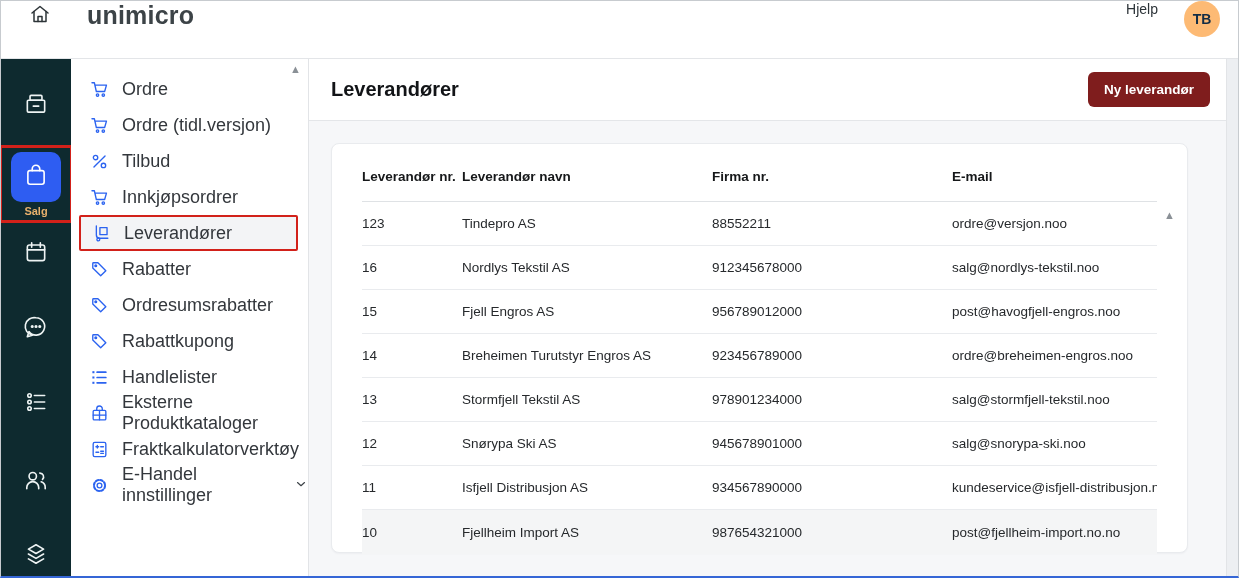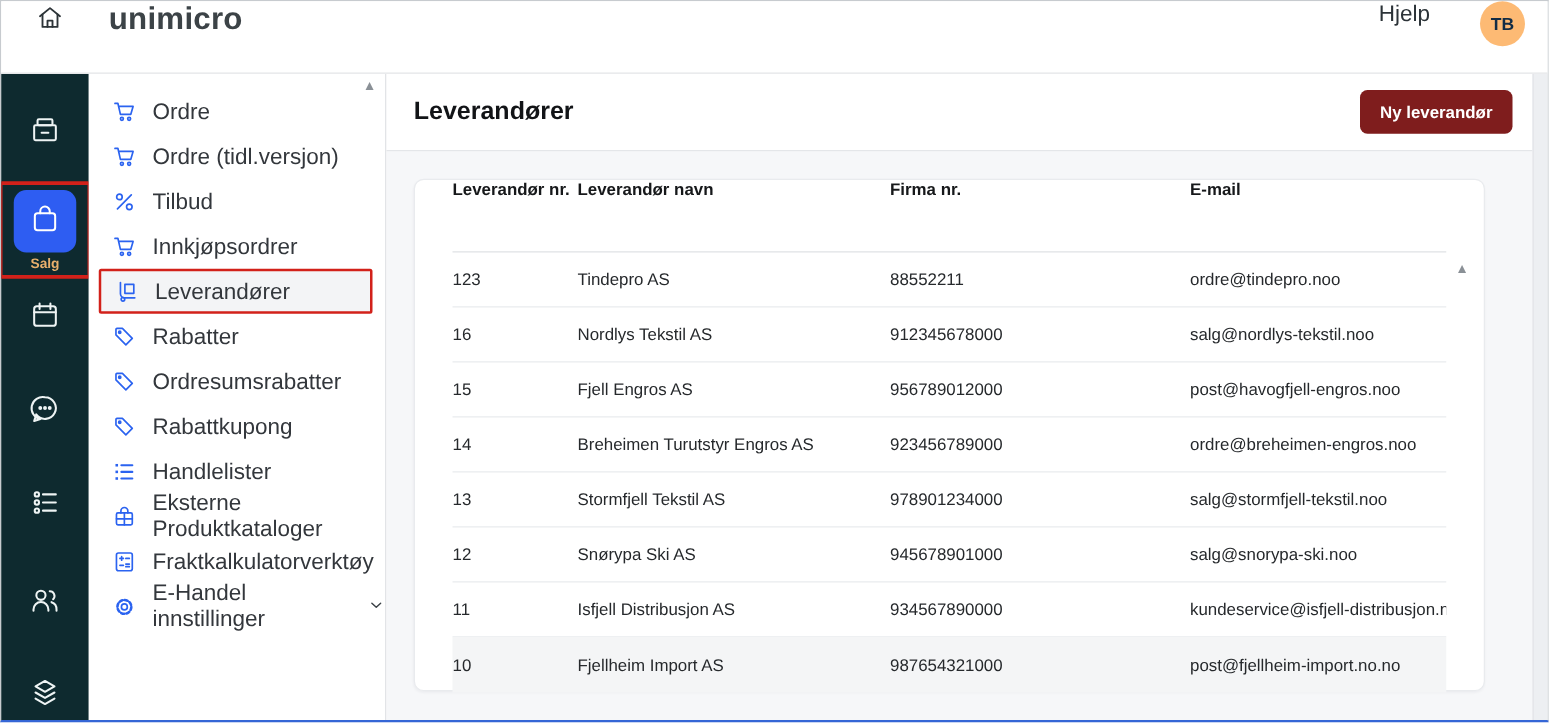--- a/index.html
+++ b/index.html
@@ -5,21 +5,21 @@
   * { box-sizing: border-box; margin: 0; padding: 0; }
   html,body { width:1239px; height:578px; }
   body { font-family:"Liberation Sans", sans-serif; background:#fff; overflow:hidden; }
   .frame { width:1239px; height:578px; border:1px solid #c7cbcf; border-bottom:2px solid #3566d6; display:flex; flex-direction:column; background:#fff; }
 
   
   .topbar { height:58px; flex:0 0 58px; display:flex; align-items:flex-start; background:#fff; border-bottom:1px solid #e3e5e8; padding:0 18px 0 24px; position:relative; z-index:2; }
   .home-btn { width:30px; height:30px; display:flex; align-items:center; justify-content:center; cursor:pointer; }
   .logo { margin-left:32px; font-size:25px; font-weight:700; color:#3c4347; letter-spacing:.2px; }
   .topbar-spacer { flex:1; }
-  .help-link { font-size:18px; color:#2c3338; margin-right:40px; cursor:pointer; }
+  .help-link { font-size:14px; color:#2c3338; margin-right:26px; cursor:pointer; }
   .avatar { width:36px; height:36px; border-radius:50%; background:#fdba74; color:#122c45; font-size:14px; font-weight:700; display:flex; align-items:center; justify-content:center; cursor:pointer; }
 
   .body-row { flex:1; display:flex; min-height:0; }
 
   
   .nav-dark { width:70px; flex:0 0 70px; background:#0e2a2f; display:flex; flex-direction:column; align-items:center; overflow:hidden; }
   .nav-dark .icon-btn { width:26px; height:26px; cursor:pointer; }
   .nav-dark svg { stroke:#eef4f4; fill:none; stroke-width:1.5; stroke-linecap:round; stroke-linejoin:round; }
   .salg-annotation { margin-top:28px; border:3px solid #d2211a; border-radius:3px; padding:4px 9px 3px; display:flex; flex-direction:column; align-items:center; }
   .salg-tile { width:50px; height:50px; border-radius:10px; background:#2e5df2; display:flex; align-items:center; justify-content:center; cursor:pointer; }
@@ -40,21 +40,21 @@
   .main { flex:1; display:flex; flex-direction:column; background:#f6f7f9; min-width:0; }
   .page-header { height:62px; flex:0 0 62px; background:#fff; border-bottom:1px solid #e4e6e9; display:flex; align-items:center; padding:0 16px 0 22px; }
   .page-title { font-size:20px; font-weight:700; color:#121417; }
   .ph-spacer { flex:1; }
   .btn-primary { background:#7f1d1d; color:#fff; border:none; border-radius:6px; font-family:inherit; font-size:13.5px; font-weight:700; padding:10px 16px; cursor:pointer; }
 
   .content { flex:1; padding:22px 38px 26px 22px; min-height:0; }
   .card { background:#fff; border:1px solid #e9ebee; border-radius:8px; height:410px; position:relative; padding:0 30px; box-shadow:0 1px 2px rgba(20,30,40,.04); }
   .tbl-scroll-up { position:absolute; right:12px; top:66px; font-size:11px; color:#8a9096; cursor:pointer; line-height:1; }
 
-  .thead { height:58px; display:flex; padding-bottom:17px; border-bottom:1px solid #dfe2e5; }
+  .thead { height:58px; display:flex; align-items:flex-end; padding-bottom:17px; border-bottom:1px solid #dfe2e5; }
   .trow { height:44px; display:flex; align-items:center; border-bottom:1px solid #e9ebee; cursor:pointer; }
   .trow:last-child { border-bottom:none; }
   .trow.shaded { background:#f4f5f6; }
   .c1 { flex:0 0 100px; } .c2 { flex:0 0 250px; } .c3 { flex:0 0 240px; } .c4 { flex:1; min-width:0; }
   .thead > div { font-size:13.5px; font-weight:700; color:#16181a; }
   .trow > div { font-size:13.5px; color:#26292c; white-space:nowrap; overflow:hidden; }
 
   .scroll-strip { width:12px; flex:0 0 12px; background:#edeff2; border-left:1px solid #e2e4e7; }
 </style>
 </head>
@@ -312,21 +312,21 @@
             <div class="c1">Leverandør nr.</div>
             <div class="c2">Leverandør navn</div>
             <div class="c3">Firma nr.</div>
             <div class="c4">E-mail</div>
           </div>
 
           <div class="trow">
             <div class="c1">123</div>
             <div class="c2">Tindepro AS</div>
             <div class="c3">88552211</div>
-            <div class="c4">ordre@tindepro.noo</div>
+            <div class="c4">ordre@versjon.noo</div>
           </div>
           <div class="trow">
             <div class="c1">16</div>
             <div class="c2">Nordlys Tekstil AS</div>
             <div class="c3">912345678000</div>
             <div class="c4">salg@nordlys-tekstil.noo</div>
           </div>
           <div class="trow">
             <div class="c1">15</div>
             <div class="c2">Fjell Engros AS</div>

